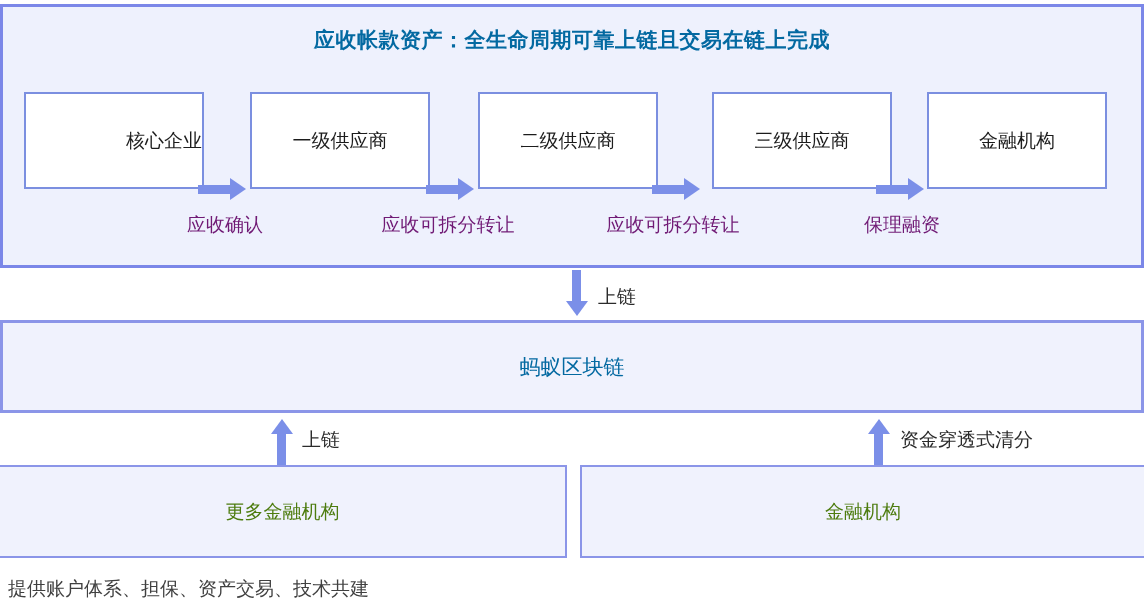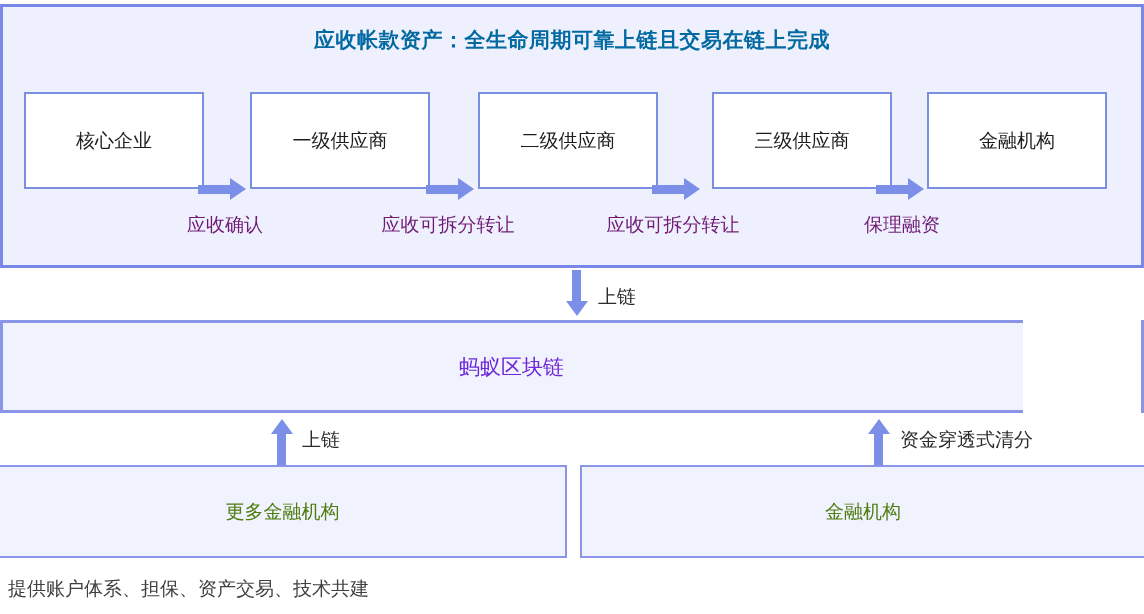--- a/index.html
+++ b/index.html
@@ -129,32 +129,32 @@
     left: 598px; top: 284px;
     font-size: 19px;
     color: #2b2b2b;
     white-space: nowrap;
   }
 
   
   .chain-bar {
     position: absolute;
     left: 0; top: 320px;
-    width: 1023px;
+    width: 1144px;
     height: 93px;
     box-sizing: border-box;
     background: #f0f2fd;
     border: 3px solid #8b95e8;
     border-left: 0;
     border-right: 0;
     display: flex;
     align-items: center;
     justify-content: center;
     font-size: 21px;
-    color: #6d28d9;
+    color: #0369a1;
   }
   .chain-edge-l {
     position: absolute;
     left: 0; top: 320px;
     width: 3px; height: 93px;
     background: #8b95e8;
   }
   .chain-edge-r {
     position: absolute;
     left: 1141px; top: 320px;
@@ -218,21 +218,21 @@
 <body>
 
 <div id="canvas">
 
   <div class="top-panel"></div>
   <div class="top-panel-edge-l"></div>
   <div class="top-panel-edge-r"></div>
 
   <div class="panel-title">应收帐款资产：全生命周期可靠上链且交易在链上完成</div>
 
-  <div class="actor-box" style="left:24px;">
+  <div class="actor-box" style="left:24px;justify-content:flex-end;">
     <span>核心企业</span>
   </div>
   <div class="actor-box" style="left:250px;">
     <span>一级供应商</span>
   </div>
   <div class="actor-box" style="left:478px;">
     <span>二级供应商</span>
   </div>
   <div class="actor-box" style="left:702px;margin-left:10px;">
     <span>三级供应商</span>

